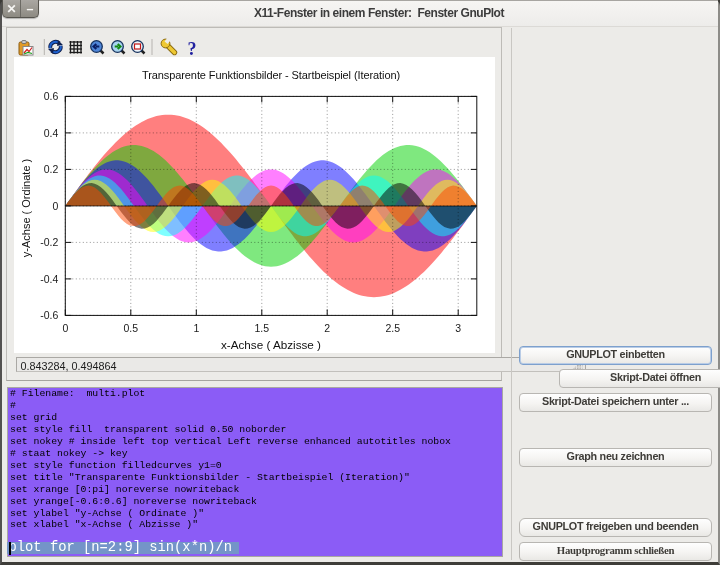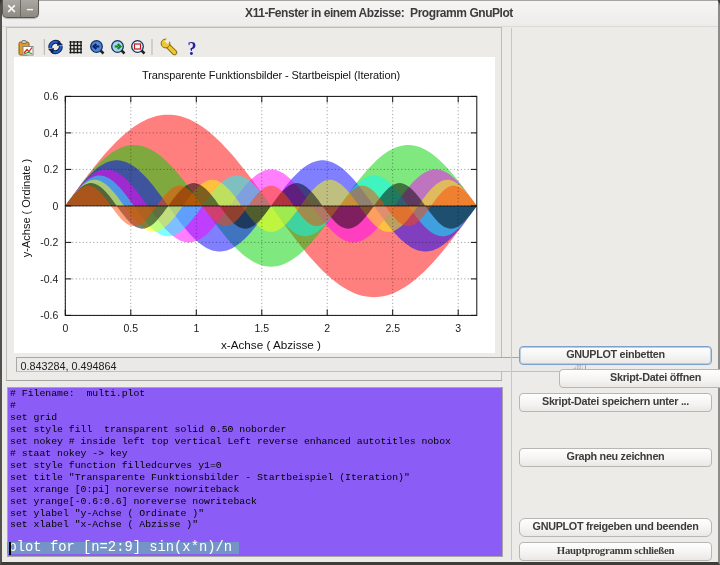--- a/index.html
+++ b/index.html
@@ -43,21 +43,21 @@
 .btn { position:absolute; left:517px; width:193px; height:19px;
   background:linear-gradient(#fefefe, #f5f4f2 55%, #e9e8e5);
   border:1px solid #b8b6b2; border-radius:4px;
   font-size:10.8px; font-weight:bold; color:#3e3c38; text-align:center; line-height:15.5px; letter-spacing:-0.3px; white-space:nowrap; overflow:hidden; }
 </style>
 </head>
 <body>
 <div id="win">
   <div id="lpanel"></div>
   <div id="titlebar">
-    <div id="title">X11-Fenster in einem Abzisse:  Programm GnuPlot</div>
+    <div id="title">X11-Fenster in einem Fenster:  Fenster GnuPlot</div>
   </div>
   <div id="wbtns">
       <span class="x">✕</span>
       <div class="sep"></div>
       <span class="m">–</span>
     </div>
   <div id="toolbar">
   <svg width="497" height="32" viewBox="0 0 497 32">
 
     <g transform="translate(13,13)">

